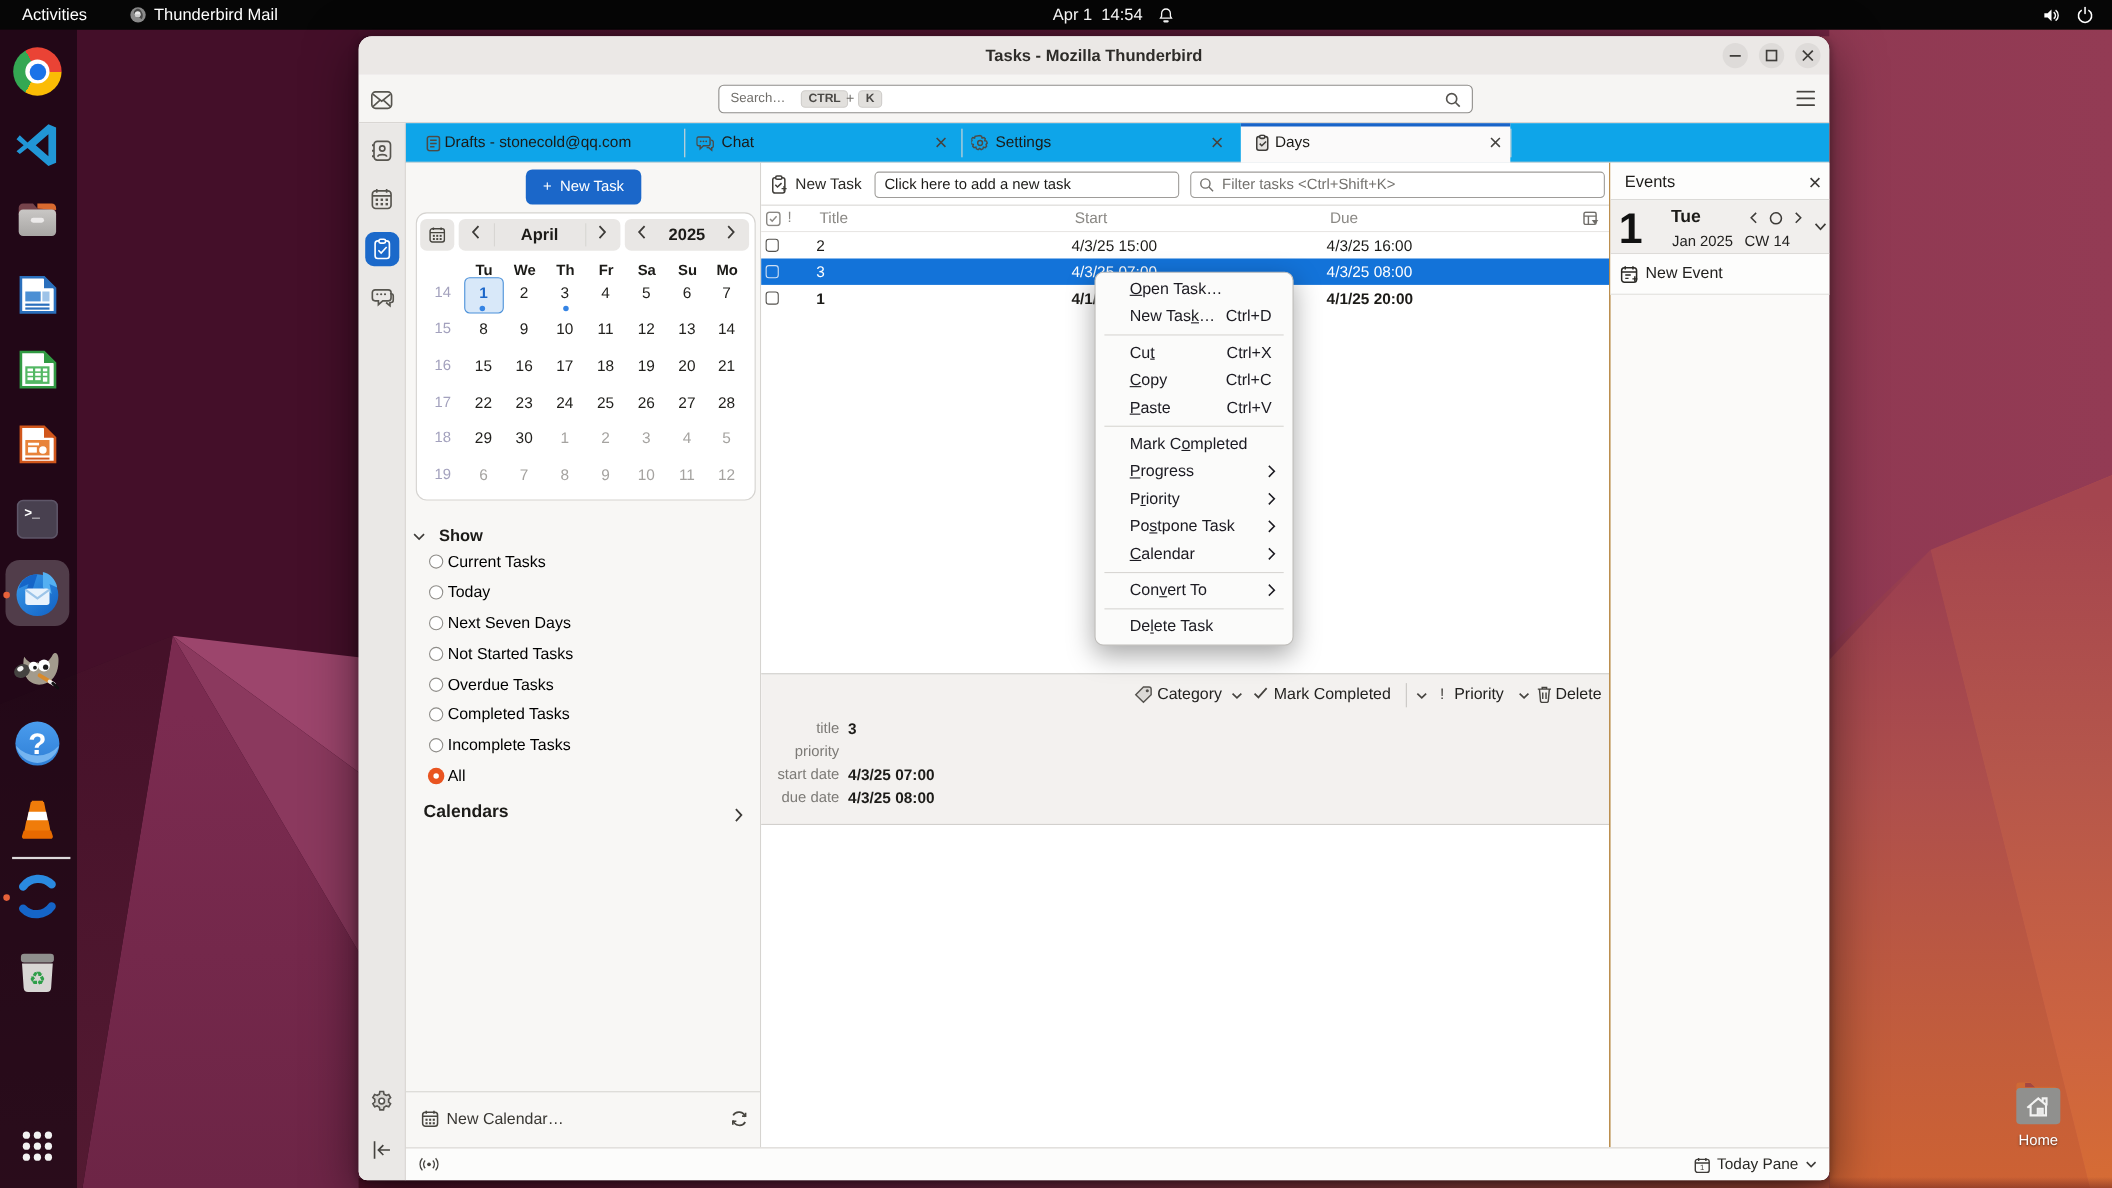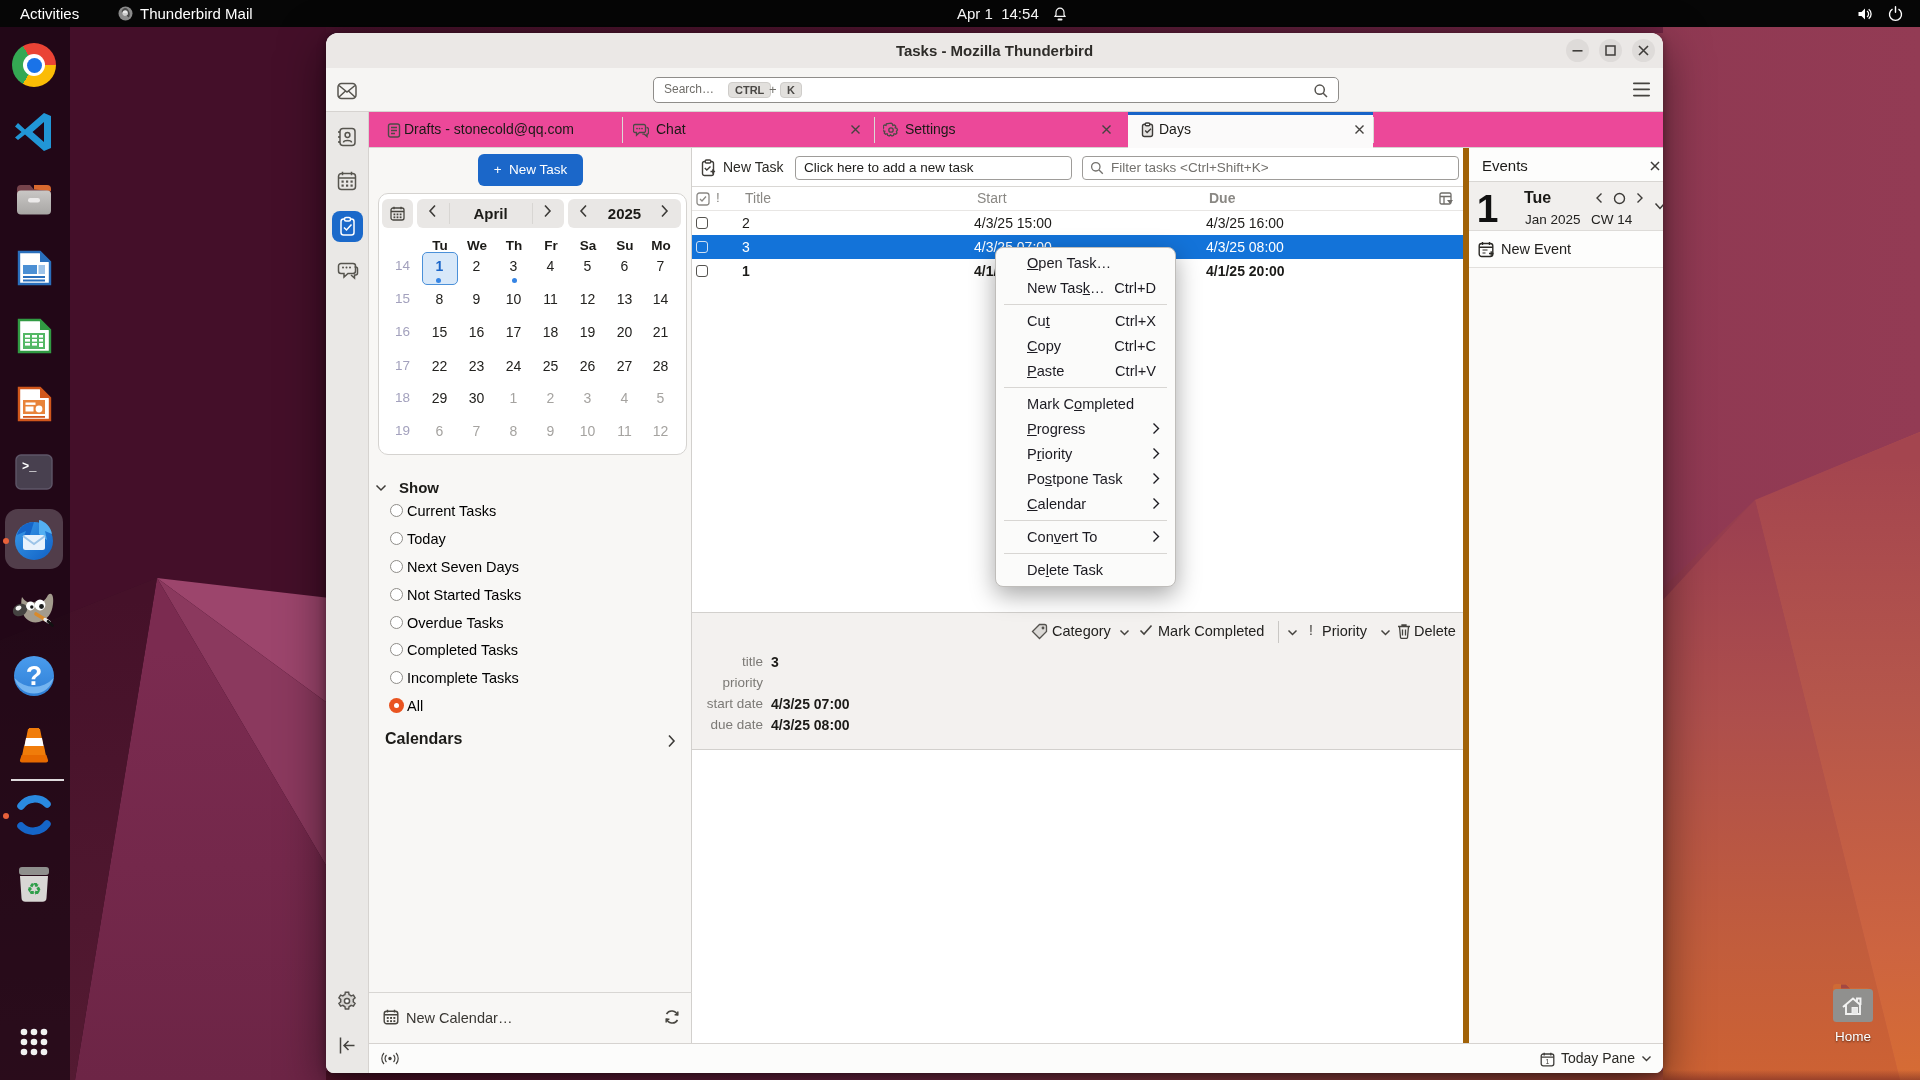--- a/index.html
+++ b/index.html
@@ -21,26 +21,26 @@
   .dicon { position:absolute; left:10px; width:48px; height:48px; }
 
   
   #win { position:absolute; left:326px; top:33px; width:1337px; height:1040px; background:#fff;
          border-radius:12px 12px 8px 8px; box-shadow:0 14px 46px rgba(0,0,0,.5), 0 2px 8px rgba(0,0,0,.35);
          overflow:hidden; font-size:14px; color:#15141a; }
   #titlebar { position:absolute; left:0; top:0; width:1337px; height:35px; background:#ebe8e6; }
   #titlebar .t { position:absolute; width:100%; text-align:center; top:9px; font-weight:bold; font-size:15px; color:#2e2c29; }
   .winbtn { position:absolute; top:6px; width:23px; height:23px; border-radius:50%; background:#dedbd9; }
   #toolbar { position:absolute; left:0; top:35px; width:1337px; height:44px; background:#f6f5f3; border-bottom:1px solid #d6d3d0; }
-  #tabbar { position:absolute; left:43px; top:79px; width:1294px; height:36px; background:#ec4899; border-bottom:1px solid #d6d3d0; }
+  #tabbar { position:absolute; left:43px; top:79px; width:1294px; height:36px; background:#0ea5e9; border-bottom:1px solid #d6d3d0; }
   #spaces { position:absolute; left:0; top:79px; width:43px; height:961px; background:#eae8e6; border-right:1px solid #d6d3d0; }
 
   #sidebar { position:absolute; left:43px; top:115px; width:323px; height:895px; background:#f8f7f5; border-right:1px solid #d2d0cd; }
   #taskarea { position:absolute; left:366px; top:115px; width:771px; height:895px; background:#fff; }
-  #events { position:absolute; left:1137px; top:115px; width:200px; height:895px; background:#fbfaf9; border-left:6px solid #a16207; }
+  #events { position:absolute; left:1137px; top:115px; width:200px; height:895px; background:#fbfaf9; border-left:1px solid #a16207; }
   #statusbar { position:absolute; left:43px; top:1010px; width:1294px; height:30px; background:#fcfcfb; border-top:1px solid #d6d3d0; }
 
   
   #ctx { position:absolute; left:995px; top:247px; width:181px; height:340px; background:#fbfbfa;
          border:1px solid #bfbdba; border-radius:8px; box-shadow:0 8px 24px rgba(0,0,0,.35);
          padding-top:3px; font-size:14.6px; color:#1c1b22; z-index:60; }
   .mi { position:relative; height:25px; line-height:25px; padding-left:31px; }
   .mi .sc { position:absolute; right:19px; top:0; }
   .mi .sub { position:absolute; right:15px; top:5px; }
   .msep { height:1px; background:#d8d6d3; margin:3px 8px 4px 8px; }
@@ -593,21 +593,21 @@
         </svg>
       <div style="position:absolute;left:0;top:38px;width:771px;height:1px;background:#d9d7d4;"></div>
 
       <svg style="position:absolute;left:4px;top:44px;" width="14" height="14" viewBox="0 0 14 14" fill="none" stroke="#8a8884" stroke-width="1.3">
           <rect x="1" y="1" width="12" height="12" rx="2.5"></rect>
           <path d="M4 7 l2 2 4-4.5"></path>
         </svg>
       <div style="position:absolute;left:24px;top:42px;font-size:13.5px;color:#8a8884;">!</div>
       <div style="position:absolute;left:53px;top:42px;font-size:14px;color:#8a8884;">Title</div>
       <div style="position:absolute;left:285px;top:42px;font-size:14px;color:#8a8884;">Start</div>
-      <div style="position:absolute;left:517px;top:42px;font-size:14px;color:#8a8884;font-weight:bold;">Due</div>
+      <div style="position:absolute;left:517px;top:42px;font-size:14px;color:#8a8884;">Due</div>
       <svg style="position:absolute;left:747px;top:44px;" width="15" height="15" viewBox="0 0 15 15" fill="none" stroke="#6f6d69" stroke-width="1.3">
           <rect x="1" y="1" width="11" height="11" rx="1.5"></rect>
           <path d="M1 4.5 h11 M5 4.5 V12"></path>
           <path d="M8 8 h6 l-3 4 Z" fill="#6f6d69" stroke="none"></path>
         </svg>
       <div style="position:absolute;left:0;top:62px;width:771px;height:1px;background:#e8e6e4;"></div>
 
       <div class="trow" style="top:63px;">
         <span class="tcb"></span>
           <span style="position:absolute;left:50px;">2</span>

